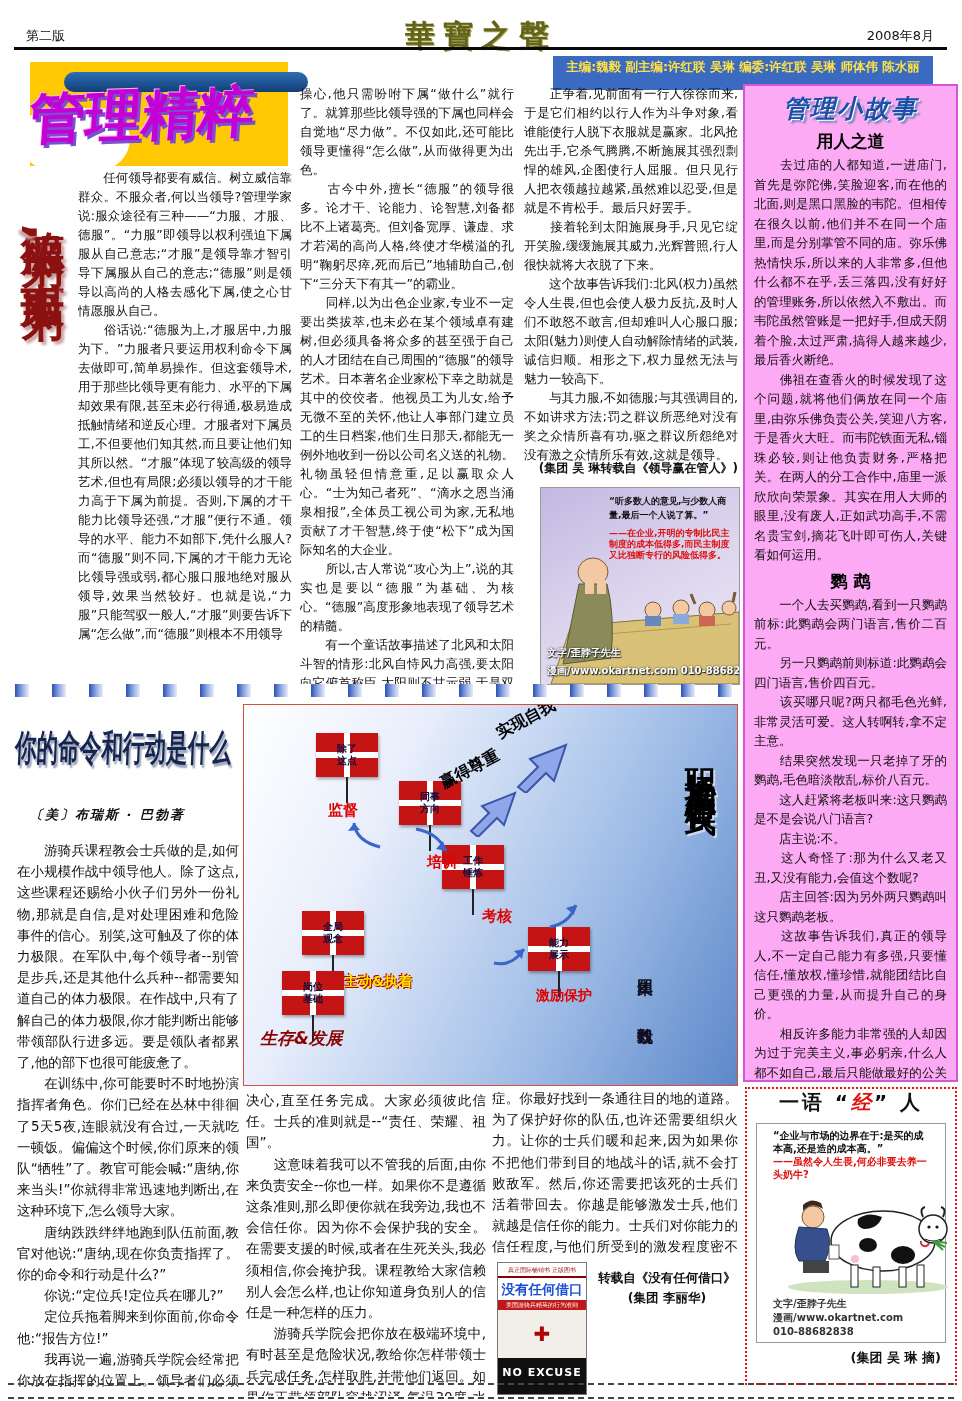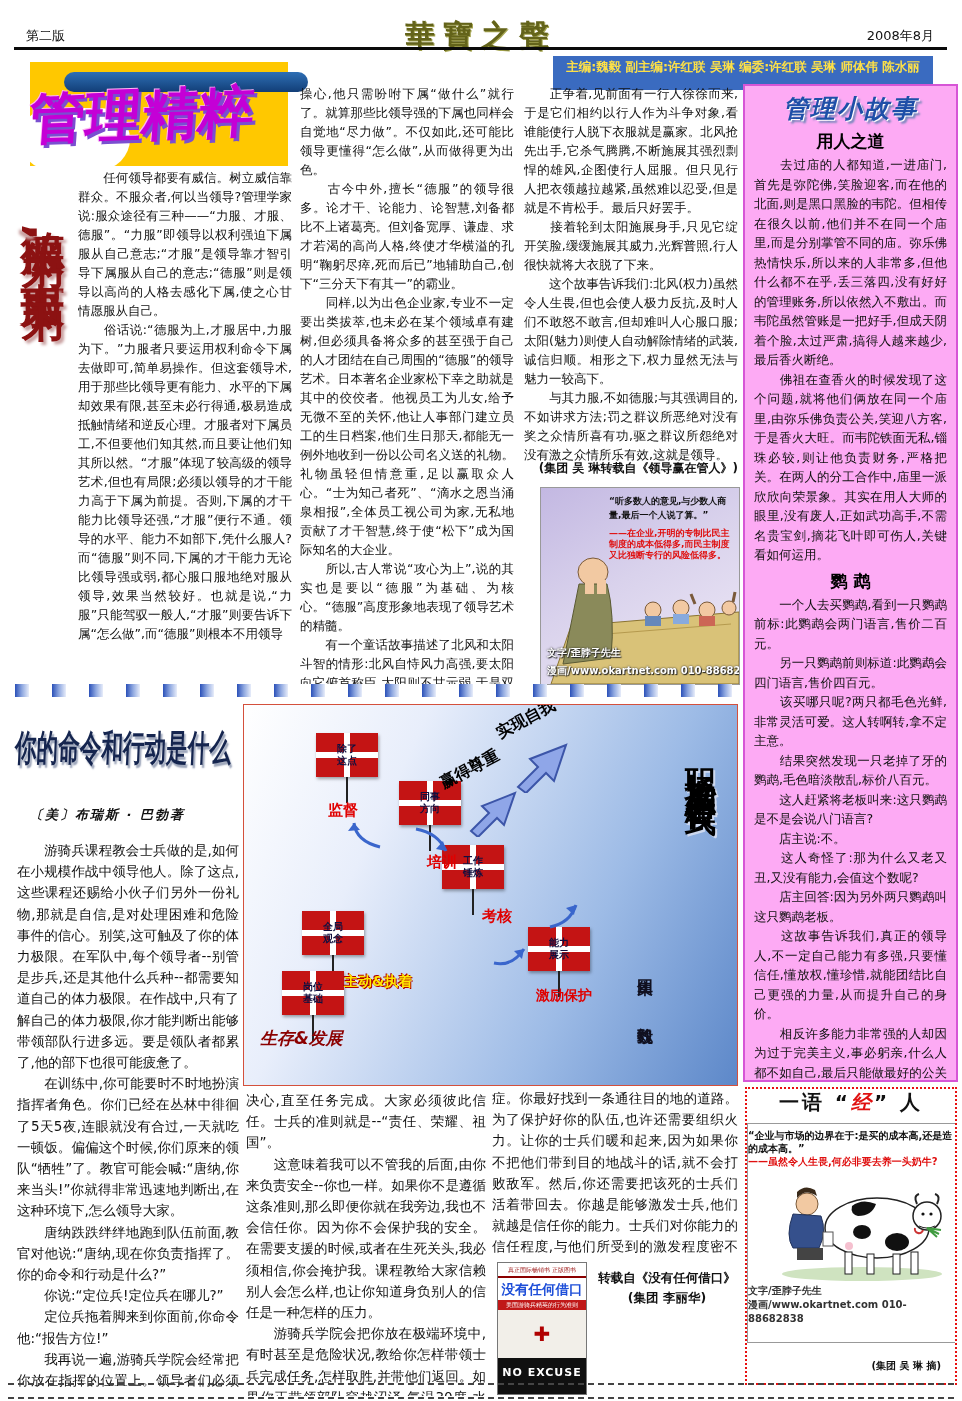--- a/index.html
+++ b/index.html
@@ -99,26 +99,26 @@
   .bk-strip2{font-size:6px;color:#fff;background:#c01818;line-height:10px;overflow:hidden;}
   .bk-mid{height:48px;position:relative;background:#f2efe9;}
   .bk-cross{position:absolute;left:0;right:0;top:12px;font-size:20px;color:#b00000;font-weight:bold;}
   .bk-footer{background:#101010;color:#fff;font-weight:bold;font-size:11px;letter-spacing:1px;
     height:48px;line-height:30px;}
   
   #quotebox{left:745px;top:1087px;width:212px;height:298px;border:2px dotted #e81010;
     background:#fff;box-sizing:border-box;overflow:hidden;}
   .qb-title{text-align:center;margin-top:0;font-size:20px;font-weight:bold;letter-spacing:3px;}
   .qb-char{color:#e01010;font-style:italic;font-family:"DejaVu Serif",serif;}
-  .qb-inner{margin:7px auto 16px;width:216px;height:220px;border:1px solid #999;
-    position:relative;padding:5px 0;box-sizing:border-box;}
+  .qb-inner{margin:7px auto 6px;width:190px;height:220px;border:1px solid #999;
+    position:relative;padding:5px 16px;box-sizing:border-box;}
   .qb-black{font-size:10px;font-weight:bold;line-height:13px;color:#111;}
   .qb-red{font-size:10px;font-weight:bold;line-height:13px;color:#e01010;}
   .qb-credit{font-size:10px;font-weight:bold;color:#333;line-height:14px;}
-  .qb-attrib{text-align:right;padding-right:14px;font-weight:bold;font-size:10px;margin-top:4px;}
+  .qb-attrib{text-align:right;padding-right:14px;font-weight:bold;font-size:13px;margin-top:4px;}
   
   #bottom-frame{left:8px;top:1383px;width:946px;height:12px;
     border-top:2px dashed #444;border-bottom:2px dashed #444;}
 </style>
 </head>
 <body>
 
 <div class="abs" id="page-label">第二版</div>
 <div class="abs" id="masthead">華寶之聲</div>
 <div class="abs" id="issue-date">2008年8月</div>

